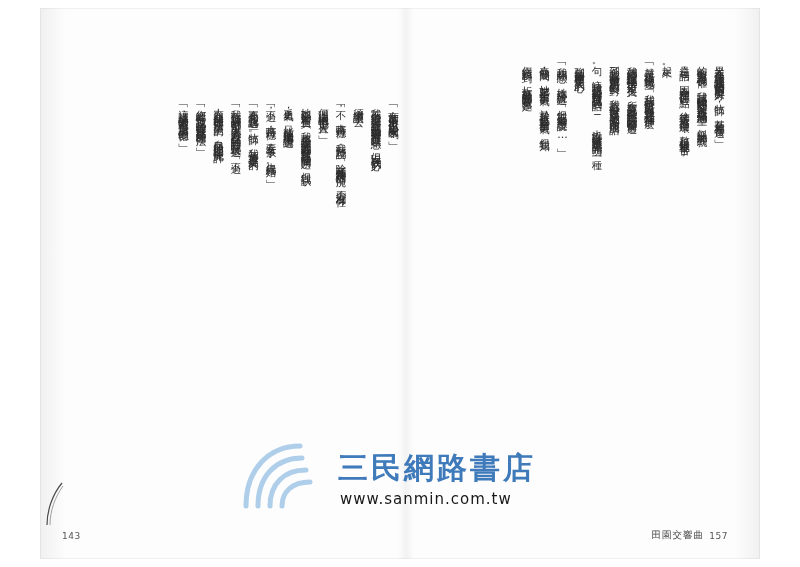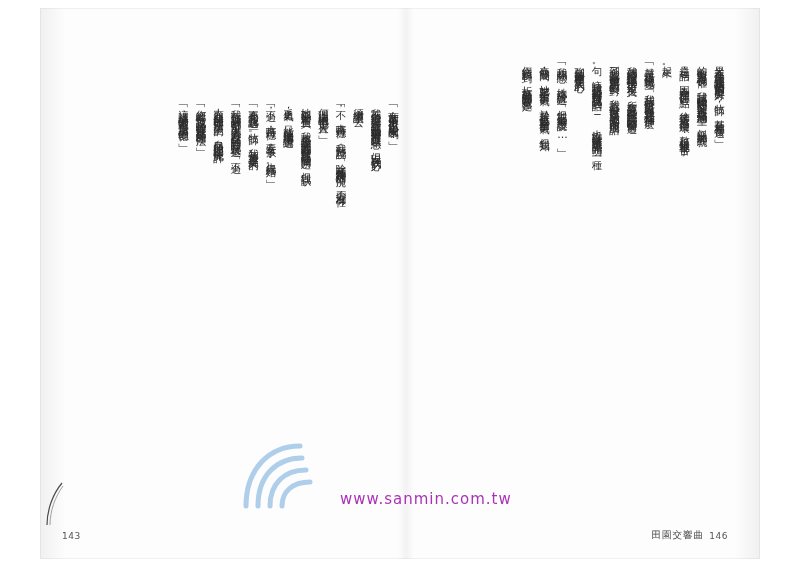--- a/index.html
+++ b/index.html
@@ -146,21 +146,21 @@
     color: #2f6fb5;
     letter-spacing: 3px;
     font-family: "DejaVu Sans", "Liberation Sans", sans-serif;
     opacity: 0.92;
   }
   .wm-url {
     position: absolute;
     left: 100px;
     top: 50px;
     font-size: 15px;
-    color: #a21caf;
+    color: #000000;
     letter-spacing: 1px;
     font-family: "DejaVu Sans", "Liberation Sans", sans-serif;
     opacity: 0.9;
   }
   
   .wm-ghost {
     position: absolute;
     left: 255px;
     top: 438px;
     font-size: 56px;
@@ -205,33 +205,34 @@
     <span class="col">她似乎如釋重負，我本想反過來問她為什麼對我提這個問題，但我缺</span>
     <span class="col">乏勇氣，只能笨拙地繼續說道：</span>
     <span class="col">「不過，吉特丹德，要有孩子，先得結婚。」</span>
     <span class="col">「不要和我說這些，牧師。我知道這不是真的」</span>
     <span class="col">「我對你說過的都是可以大大方方對你講的話」我反駁道，「不過</span>
     <span class="col">人類與自然的律法所禁止的，自然的律法卻能允許」</span>
     <span class="col">「您經常對我說上帝的律法就是愛的律法。」</span>
     <span class="col">「這裡談論的愛不再是所謂的愛德。」</span>
   </div>
 
-  <div class="folio" id="folio-right">146</div>
+  <div class="folio" id="folio-right">157</div>
   <div id="running-head-right">田園交響曲</div>
   <div class="folio" id="folio-left">143</div>
 
   <svg class="swoosh" viewBox="0 0 22 46">
     <path d="M3 44 C 3 30, 8 14, 18 2" stroke="#4a4a4a" stroke-width="1.2" fill="none"></path>
     <path d="M6 44 C 6 30, 11 16, 19 5" stroke="#8a8a8a" stroke-width="0.8" fill="none"></path>
   </svg>
 
 
   <div class="watermark">
     <svg class="wm-logo" viewBox="0 0 92 74">
       <path d="M6 66 C 6 28, 30 6, 60 6" stroke="#6fa8dc" stroke-width="5" fill="none" stroke-linecap="round"></path>
       <path d="M18 66 C 18 36, 36 18, 62 18" stroke="#6fa8dc" stroke-width="5" fill="none" stroke-linecap="round"></path>
       <path d="M30 66 C 30 44, 44 30, 66 30" stroke="#6fa8dc" stroke-width="5" fill="none" stroke-linecap="round"></path>
       <path d="M42 66 C 42 52, 52 42, 70 42" stroke="#6fa8dc" stroke-width="5" fill="none" stroke-linecap="round"></path>
     </svg>
+    <div class="wm-title">三民網路書店</div>
     <div class="wm-url">www.sanmin.com.tw</div>
   </div>
 
 </div>
 
 </body></html>

